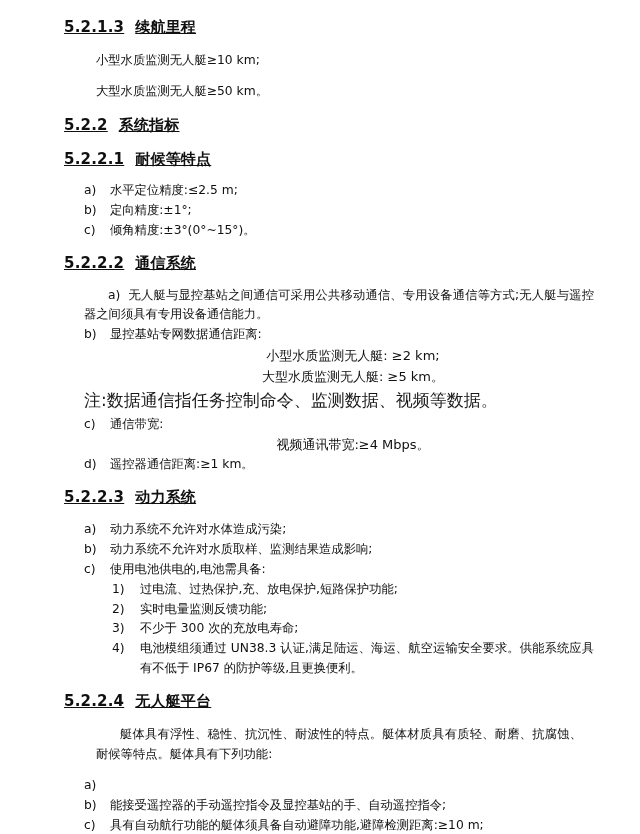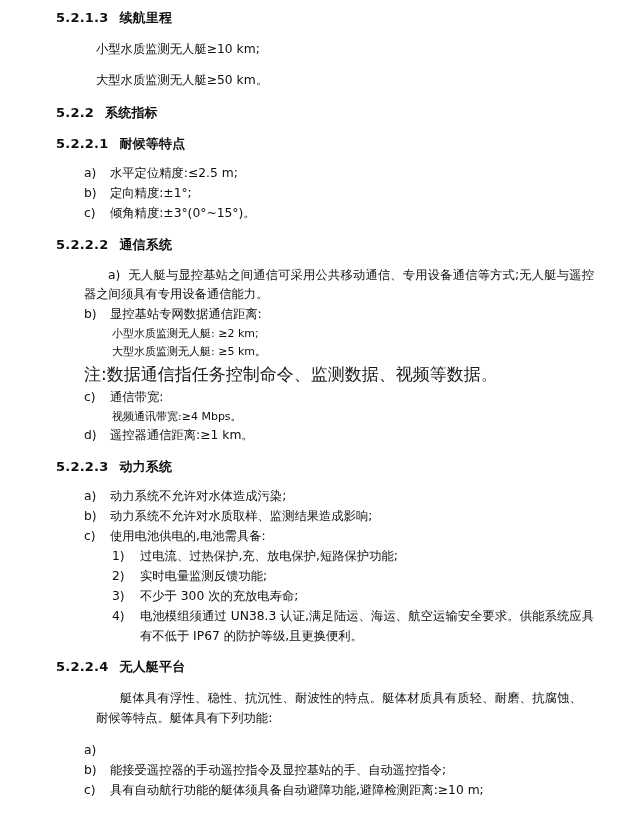--- a/index.html
+++ b/index.html
@@ -23,25 +23,26 @@
     overflow: hidden;
   }
   .content {
     padding: 8px 46px 0 56px;
     box-sizing: border-box;
   }
 
   
   .h3 {
     font-weight: bold;
-    font-size: 13px;
+    font-size: 15px;
     letter-spacing: 0.2px;
-    margin: 0;
+    margin: 8px;
     padding: 0;
     line-height: 1.5;
+    text-decoration: underline;
   }
   .h3 .num { margin-right: 11px; }
 
   .blk { margin-top: 11px; }
 
   
   .p {
     font-size: 12.3px;
     line-height: 1.62;
     margin: 12px;
@@ -77,22 +78,23 @@
   .li2 .mk {
     flex: 0 0 auto;
     width: 28px;
   }
   .li2 .tx {
     flex: 1 1 auto;
     text-align: justify;
   }
   .sub {
     padding-left: 56px;
-    font-size: 11px;
-    line-height: 1.62;
+    font-size: 13px;
+    line-height: 1.62;
+    text-align: center;
   }
   .note {
     padding-left: 28px;
     font-size: 17px;
     line-height: 1.6;
     color: #1a1a1a;
   }
   .hang {
     padding-left: 28px;
     font-size: 12.3px;

